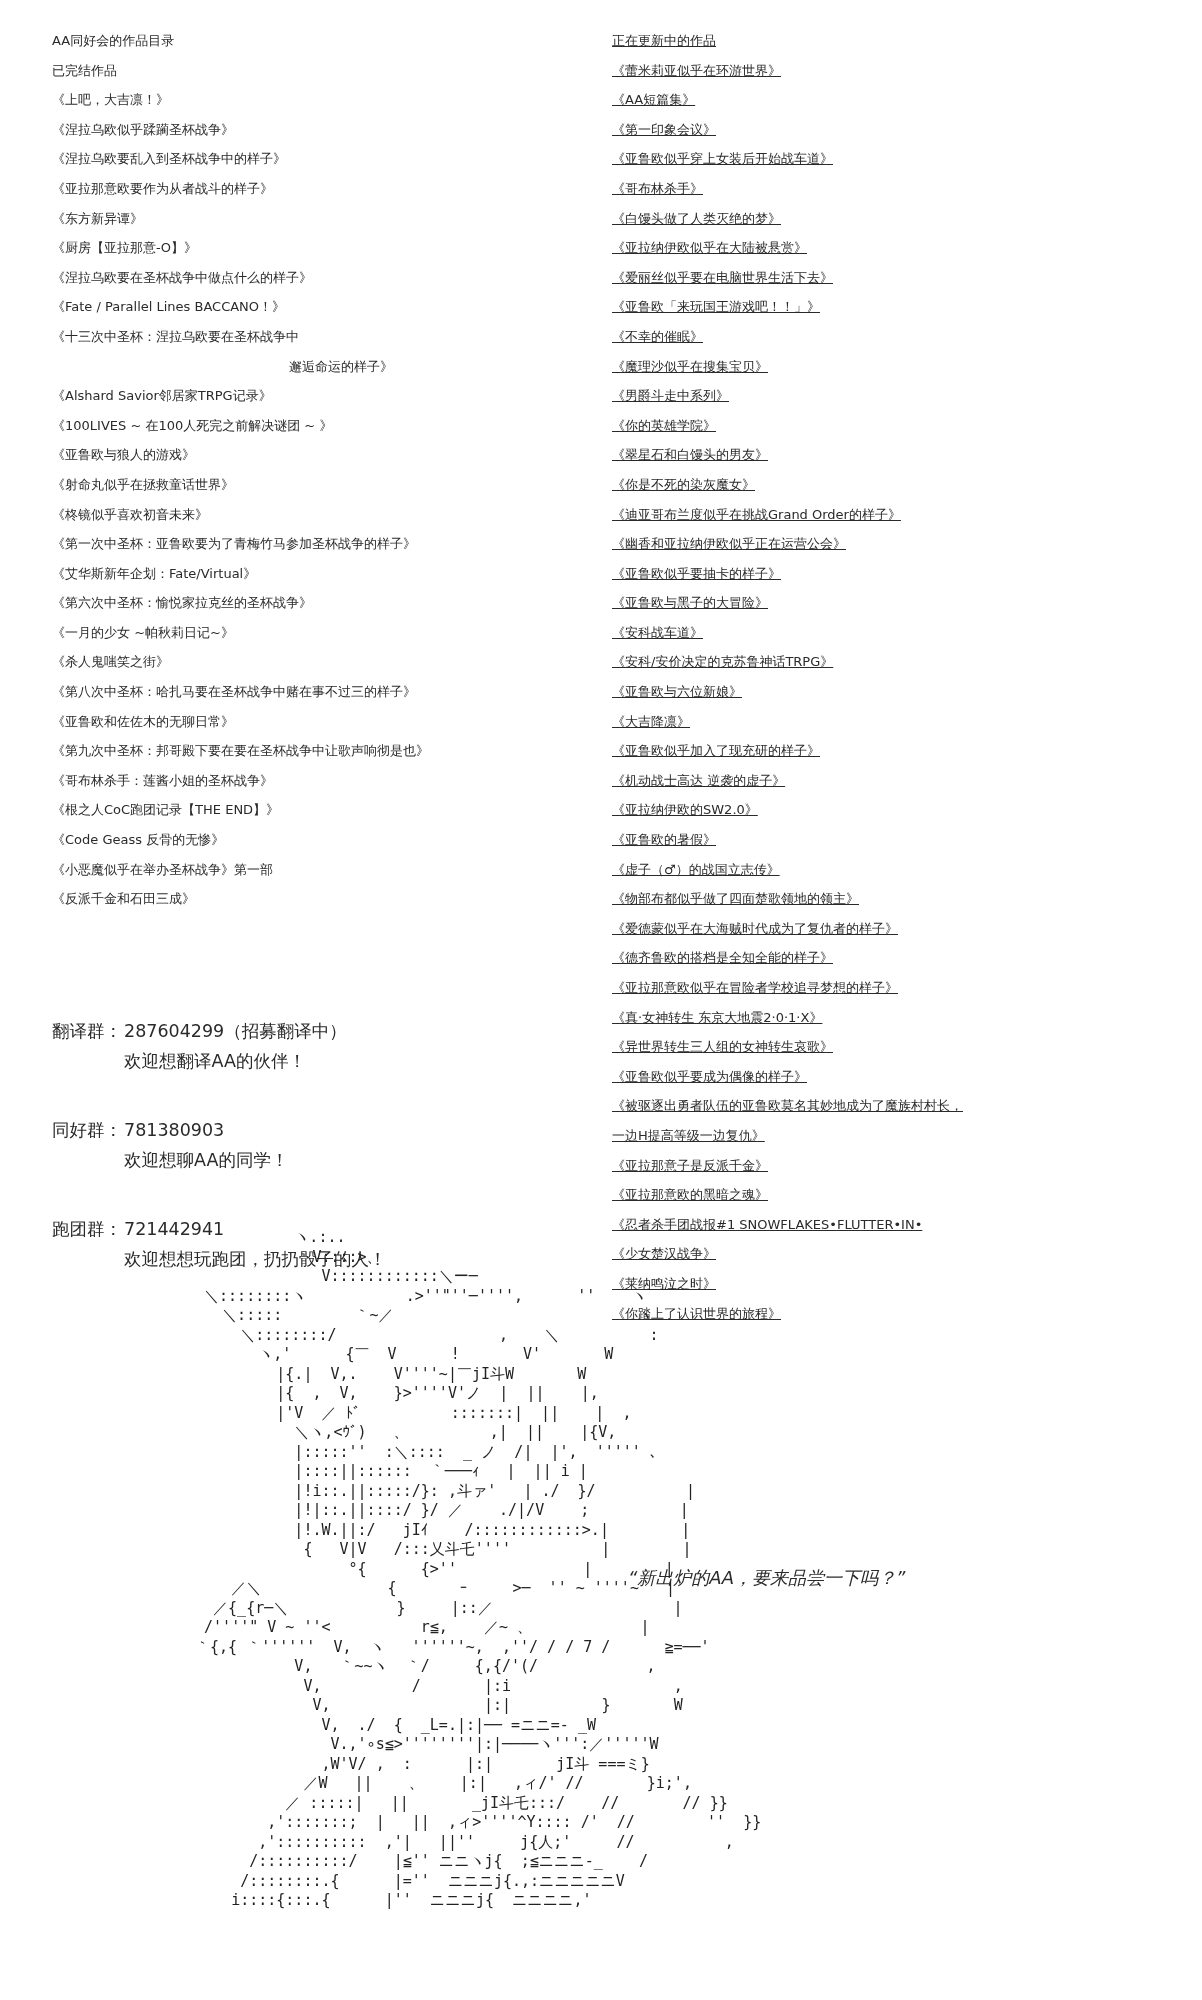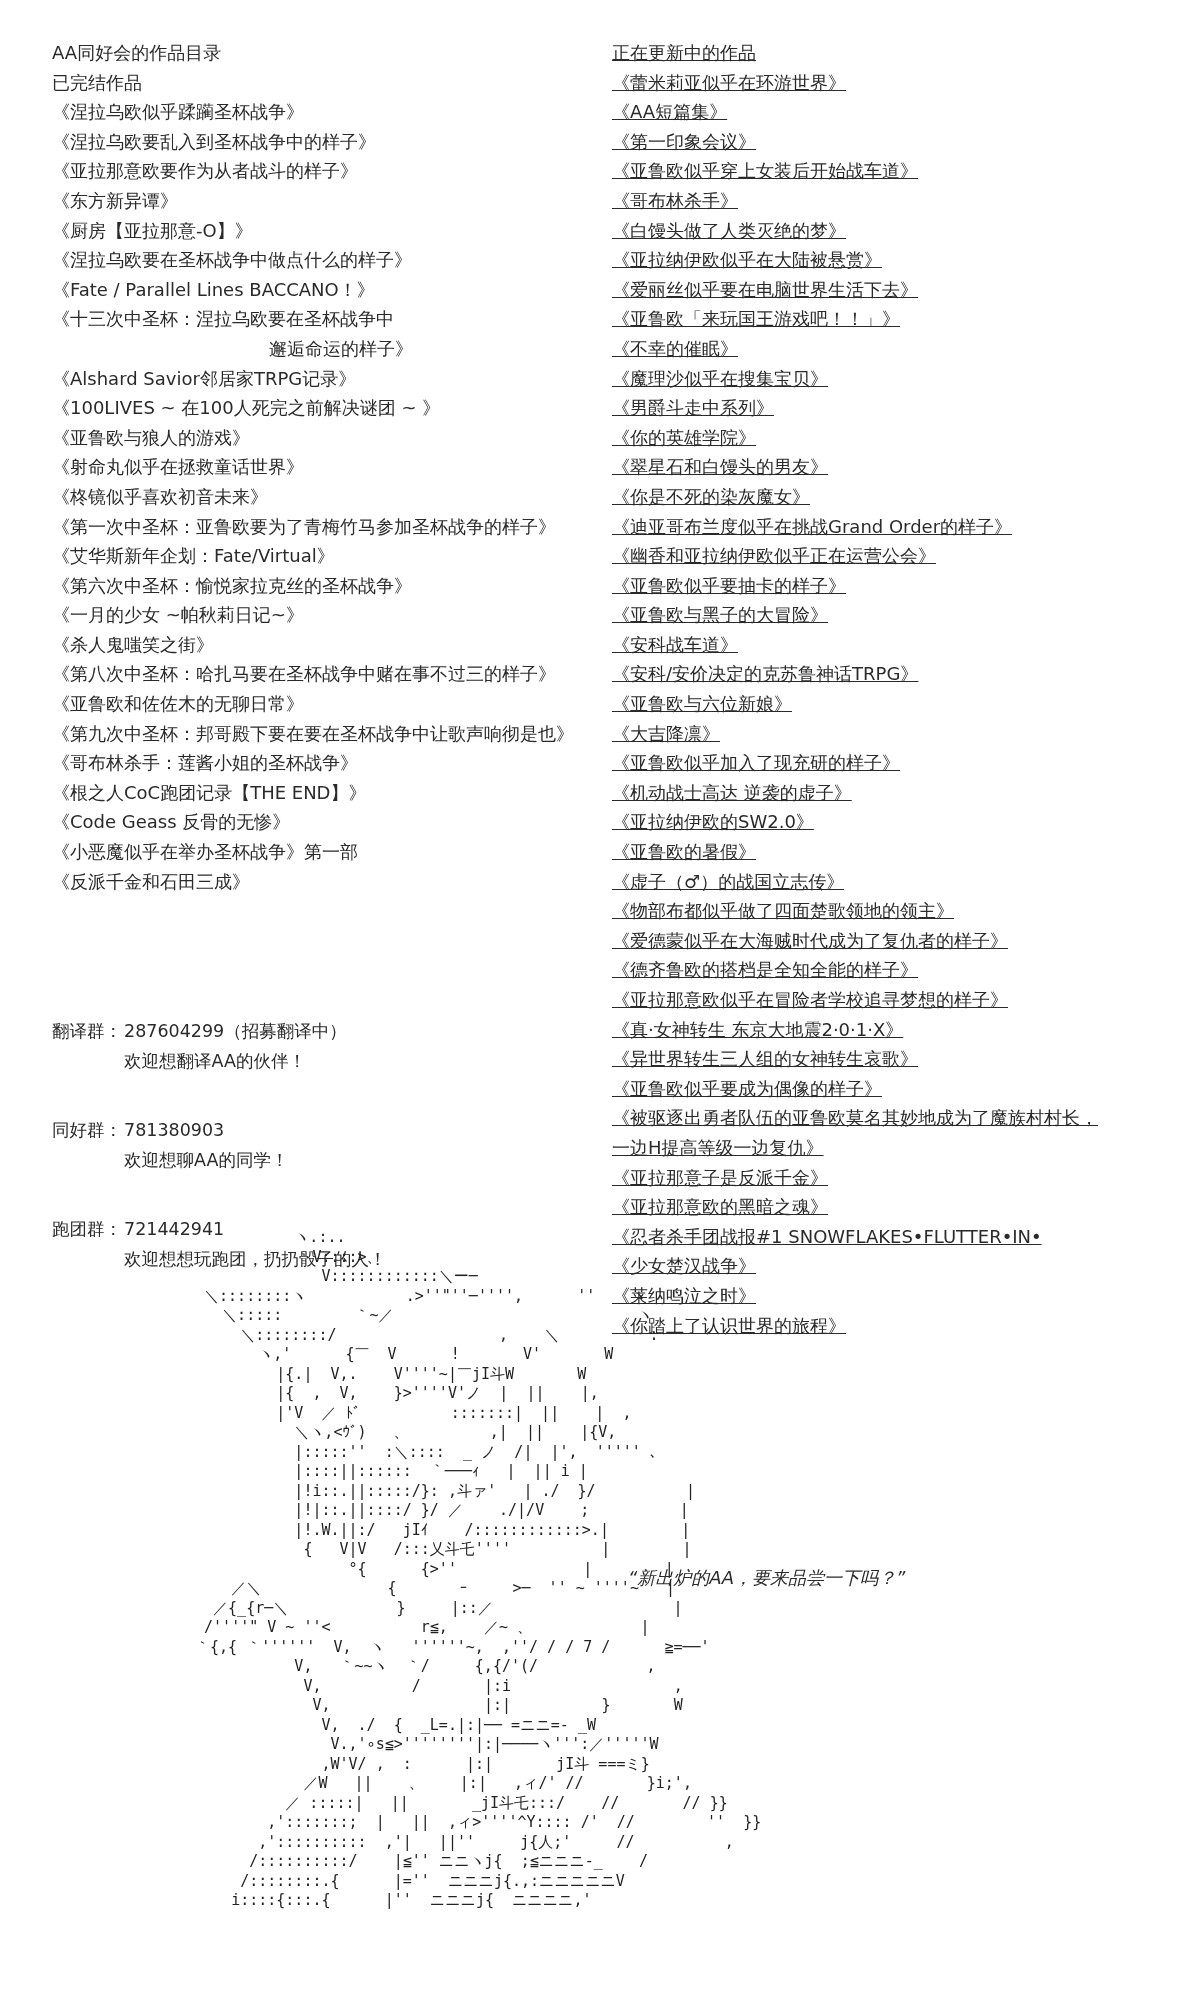--- a/index.html
+++ b/index.html
@@ -1,38 +1,39 @@
 <!DOCTYPE html>
 <html><head>
   <meta charset="utf-8">
   <style>
     html, body { margin: 0; padding: 0; background: #ffffff; }
     body { width: 1202px; height: 2000px; position: relative; overflow: hidden;
            font-family: "DejaVu Sans", "Liberation Sans", sans-serif; color: #2a2a2a; }
-    .col { position: absolute; top: 38px; font-size: 18px; line-height: 29.6px; }
+    .col { position: absolute; top: 26px; font-size: 13px; line-height: 29.6px; }
     .col-left { left: 52px; width: 540px; }
     .col-right { left: 612px; width: 560px; text-decoration: underline; }
     .line { white-space: nowrap; }
     .indent { padding-left: 38px; text-align: center; }
     .group-block { position: absolute; left: 52px; top: 977px; font-size: 17.5px; line-height: 29.6px; width: 520px; }
     .group-row { display: flex; white-space: nowrap; margin-top: 40px; }
     .group-label { width: 72px; }
     .group-note { padding-left: 72px; white-space: nowrap; }
     .quote { position: absolute; left: 628px; top: 1566px; font-size: 18px; white-space: nowrap; font-style: italic; }
     .aa-art { position: absolute; left: 186px; top: 1228px; margin: 0;
               font-family: "DejaVu Sans Mono", "Liberation Mono", monospace;
               font-size: 15px; line-height: 19.5px; color: #222; white-space: pre; }
   </style>
 </head>
 <body>
 
 <div class="col col-left">
   <div class="line">AA同好会的作品目录</div>
   <div class="line">已完结作品</div>
   <div id="left-items">
+      <div class="line">《上吧，大吉凛！》</div>
       <div class="line">《涅拉乌欧似乎蹂躏圣杯战争》</div>
       <div class="line">《涅拉乌欧要乱入到圣杯战争中的样子》</div>
       <div class="line">《亚拉那意欧要作为从者战斗的样子》</div>
       <div class="line">《东方新异谭》</div>
       <div class="line">《厨房【亚拉那意-O】》</div>
       <div class="line">《涅拉乌欧要在圣杯战争中做点什么的样子》</div>
       <div class="line">《Fate / Parallel Lines BACCANO！》</div>
       <div class="line">《十三次中圣杯：涅拉乌欧要在圣杯战争中</div>
       <div class="line indent">邂逅命运的样子》</div>
       <div class="line">《Alshard Savior邻居家TRPG记录》</div>

